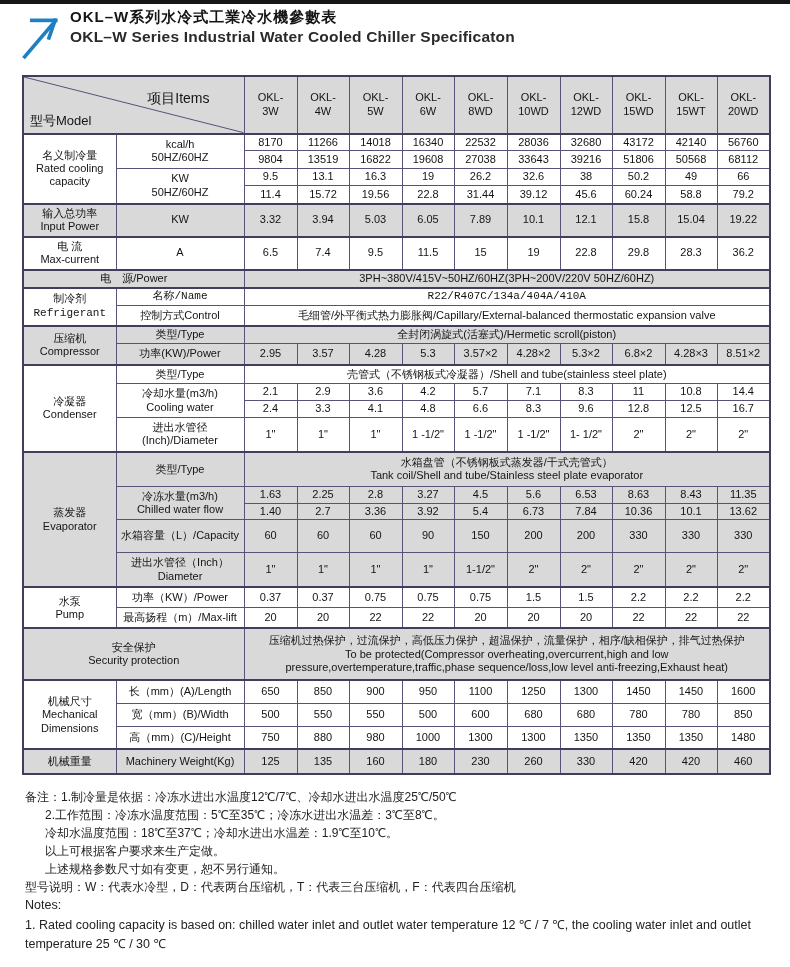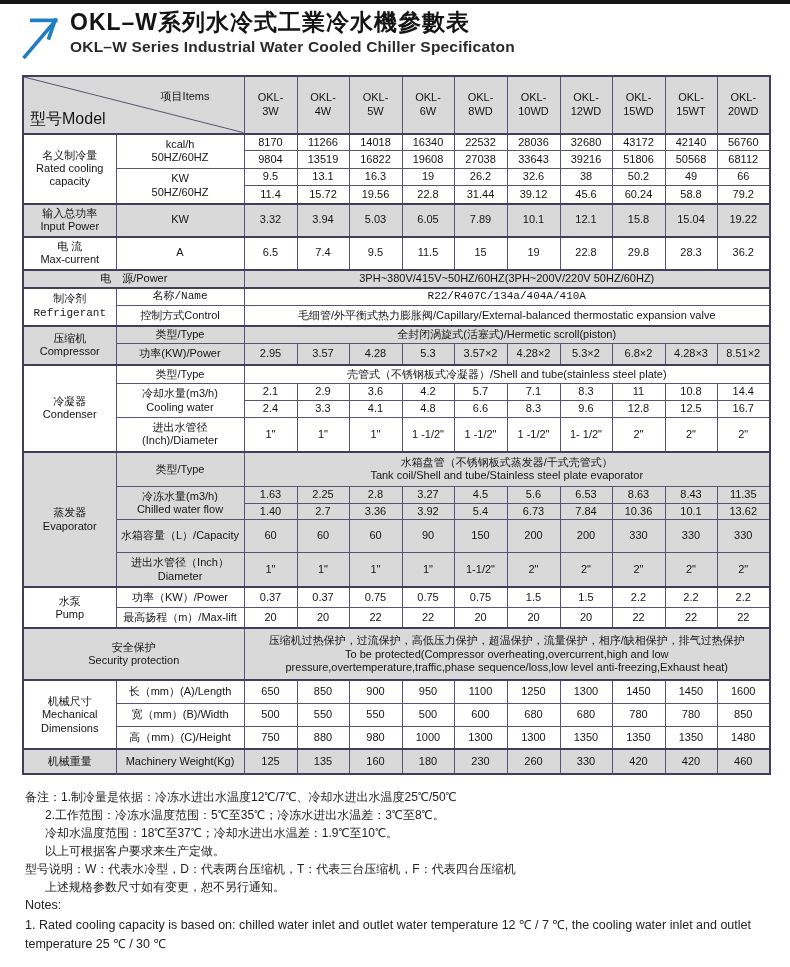--- a/index.html
+++ b/index.html
@@ -3,41 +3,41 @@
 <meta charset="utf-8">
 <style>
   * { margin:0; padding:0; box-sizing:border-box; }
   body { background:#ffffff; font-family:"Liberation Sans", sans-serif; }
   .page { width:790px; height:967px; background:#fff; overflow:hidden; position:relative; }
   .top-strip { width:100%; height:4px; background:#161616; }
 
   .header-block { display:flex; align-items:flex-start; margin:4px 0 0 18px; }
   .arrow-logo { width:46px; height:52px; flex:0 0 auto; margin-top:2px; }
   .title-wrap { margin-left:6px; }
-  .title-zh { font-size:23px; font-weight:bold; color:#141414; letter-spacing:1px; line-height:1.25; }
+  .title-zh { font-size:15px; font-weight:bold; color:#141414; letter-spacing:1px; line-height:1.25; }
   .title-en { font-size:15.5px; font-weight:bold; color:#2a2a2a; letter-spacing:0.2px; margin-top:1px; }
 
   .table-box { width:746px; margin:13px 0 0 22px; }
   .table-title { background:#17a3e0; color:#ffffff; font-size:18px; font-weight:bold;
                  text-align:center; height:27px; line-height:27px; letter-spacing:2px;
                  border:2px solid #413d5c; border-bottom:none; }
   table.spec { border-collapse:collapse; table-layout:fixed; width:746px; border:2px solid #413d5c; }
   table.spec td { border:1px solid #565278; text-align:center; vertical-align:middle;
                   font-size:11px; line-height:1.22; padding:1px 2px; color:#141414;
                   white-space:pre-line; overflow:hidden; }
   thead tr { background:#d9d9d9; }
   tr.shade td { background:#d9d9d9; }
   tr.sec td { border-top:2px solid #413d5c; }
   td.cat { font-size:11px; }
   td.item { font-size:11px; }
   td.left { text-align:left; padding:2px 8px; }
   td.diag { position:relative; padding:0; }
   .diag svg { position:absolute; top:0; left:0; width:100%; height:100%; }
-  .diag-model { position:absolute; left:6px; bottom:4px; font-size:16px; }
-  .diag-items { position:absolute; right:34px; top:13px; font-size:11px; }
+  .diag-model { position:absolute; left:6px; bottom:4px; font-size:13px; }
+  .diag-items { position:absolute; right:34px; top:13px; font-size:14px; }
 
   .notes { margin:13px 0 0 25px; width:740px; color:#222; }
   .notes div { font-size:12px; line-height:1.5; white-space:pre-wrap; }
   .notes div.en { font-size:12.5px; line-height:1.55; }
 </style>
 </head>
 <body>
 
 <div class="page">
   <div class="top-strip"></div>
@@ -421,19 +421,19 @@
           </tr>
         </tbody>
     </table>
   </div>
 
   <div class="notes" id="notes-block">
       <div class="zh">备注：1.制冷量是依据：冷冻水进出水温度12℃/7℃、冷却水进出水温度25℃/50℃</div>
       <div class="zh">      2.工作范围：冷冻水温度范围：5℃至35℃；冷冻水进出水温差：3℃至8℃。</div>
       <div class="zh">      冷却水温度范围：18℃至37℃；冷却水进出水温差：1.9℃至10℃。</div>
       <div class="zh">      以上可根据客户要求来生产定做。</div>
+      <div class="zh">      上述规格参数尺寸如有变更，恕不另行通知。</div>
       <div class="zh">型号说明：W：代表水冷型，D：代表两台压缩机，T：代表三台压缩机，F：代表四台压缩机</div>
-      <div class="zh">      上述规格参数尺寸如有变更，恕不另行通知。</div>
       <div class="en">Notes:</div>
       <div class="en">1. Rated cooling capacity is based on: chilled water inlet and outlet water temperature 12 ℃ / 7 ℃, the cooling water inlet and outlet</div>
       <div class="en">temperature 25 ℃ / 30 ℃</div>
     </div>
 </div>
 
 </body></html>

